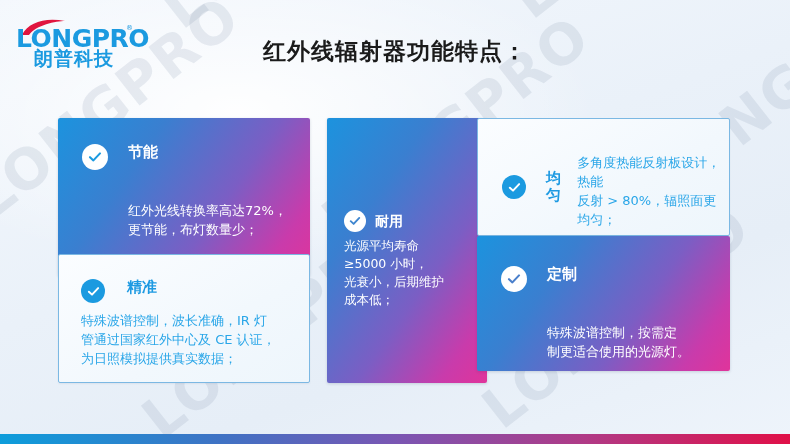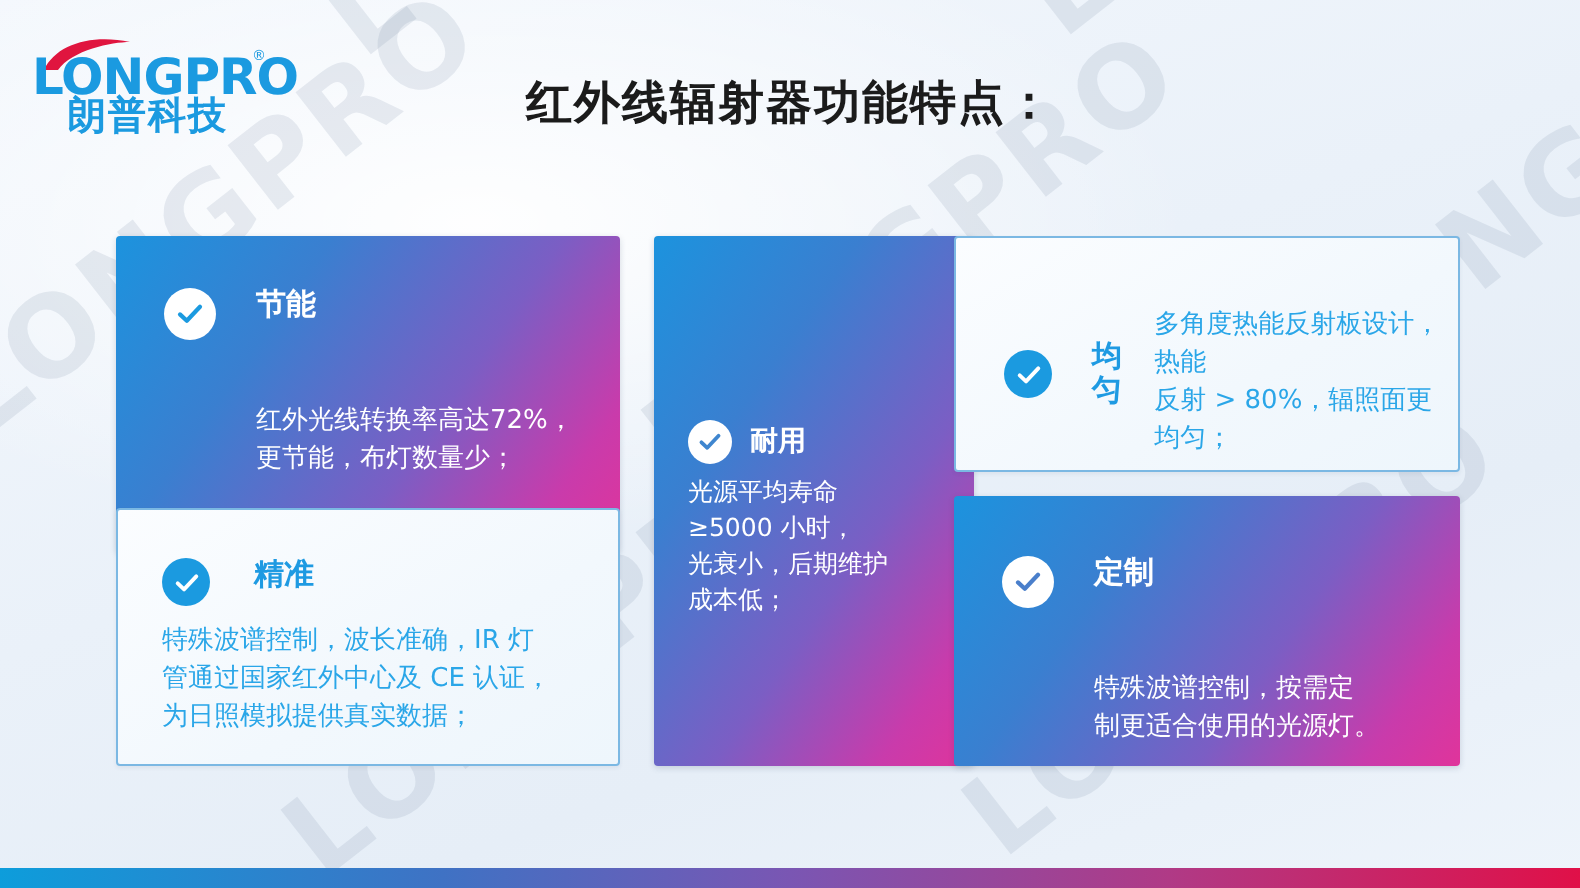--- a/index.html
+++ b/index.html
@@ -66,21 +66,21 @@
   .card.light{
     background:linear-gradient(150deg,#fbfdff 0%,#f2f8fd 60%,#eef6fc 100%);
     border:1px solid #7bb8e3;
     box-shadow:0 1px 2px rgba(40,60,90,.07);
   }
 
   #card-energy{left:58px;top:118px;width:252px;height:158px;}
   #card-precise{left:58px;top:254px;width:252px;height:129px;}
   #card-durable{left:327px;top:118px;width:160px;height:265px;}
   #card-uniform{left:477px;top:118px;width:253px;height:118px;}
-  #card-custom{left:477px;top:248px;width:253px;height:135px;}
+  #card-custom{left:477px;top:236px;width:253px;height:135px;}
 
   .c-inner{position:absolute;display:flex;}
   .check{
     flex:0 0 auto;border-radius:50%;display:flex;align-items:center;justify-content:center;
   }
   .check svg{display:block;}
   .check.onwhite{background:#1b9ae0;}
   .check.ongrad{background:#ffffff;}
 
   .c-body{display:flex;flex-direction:column;}

